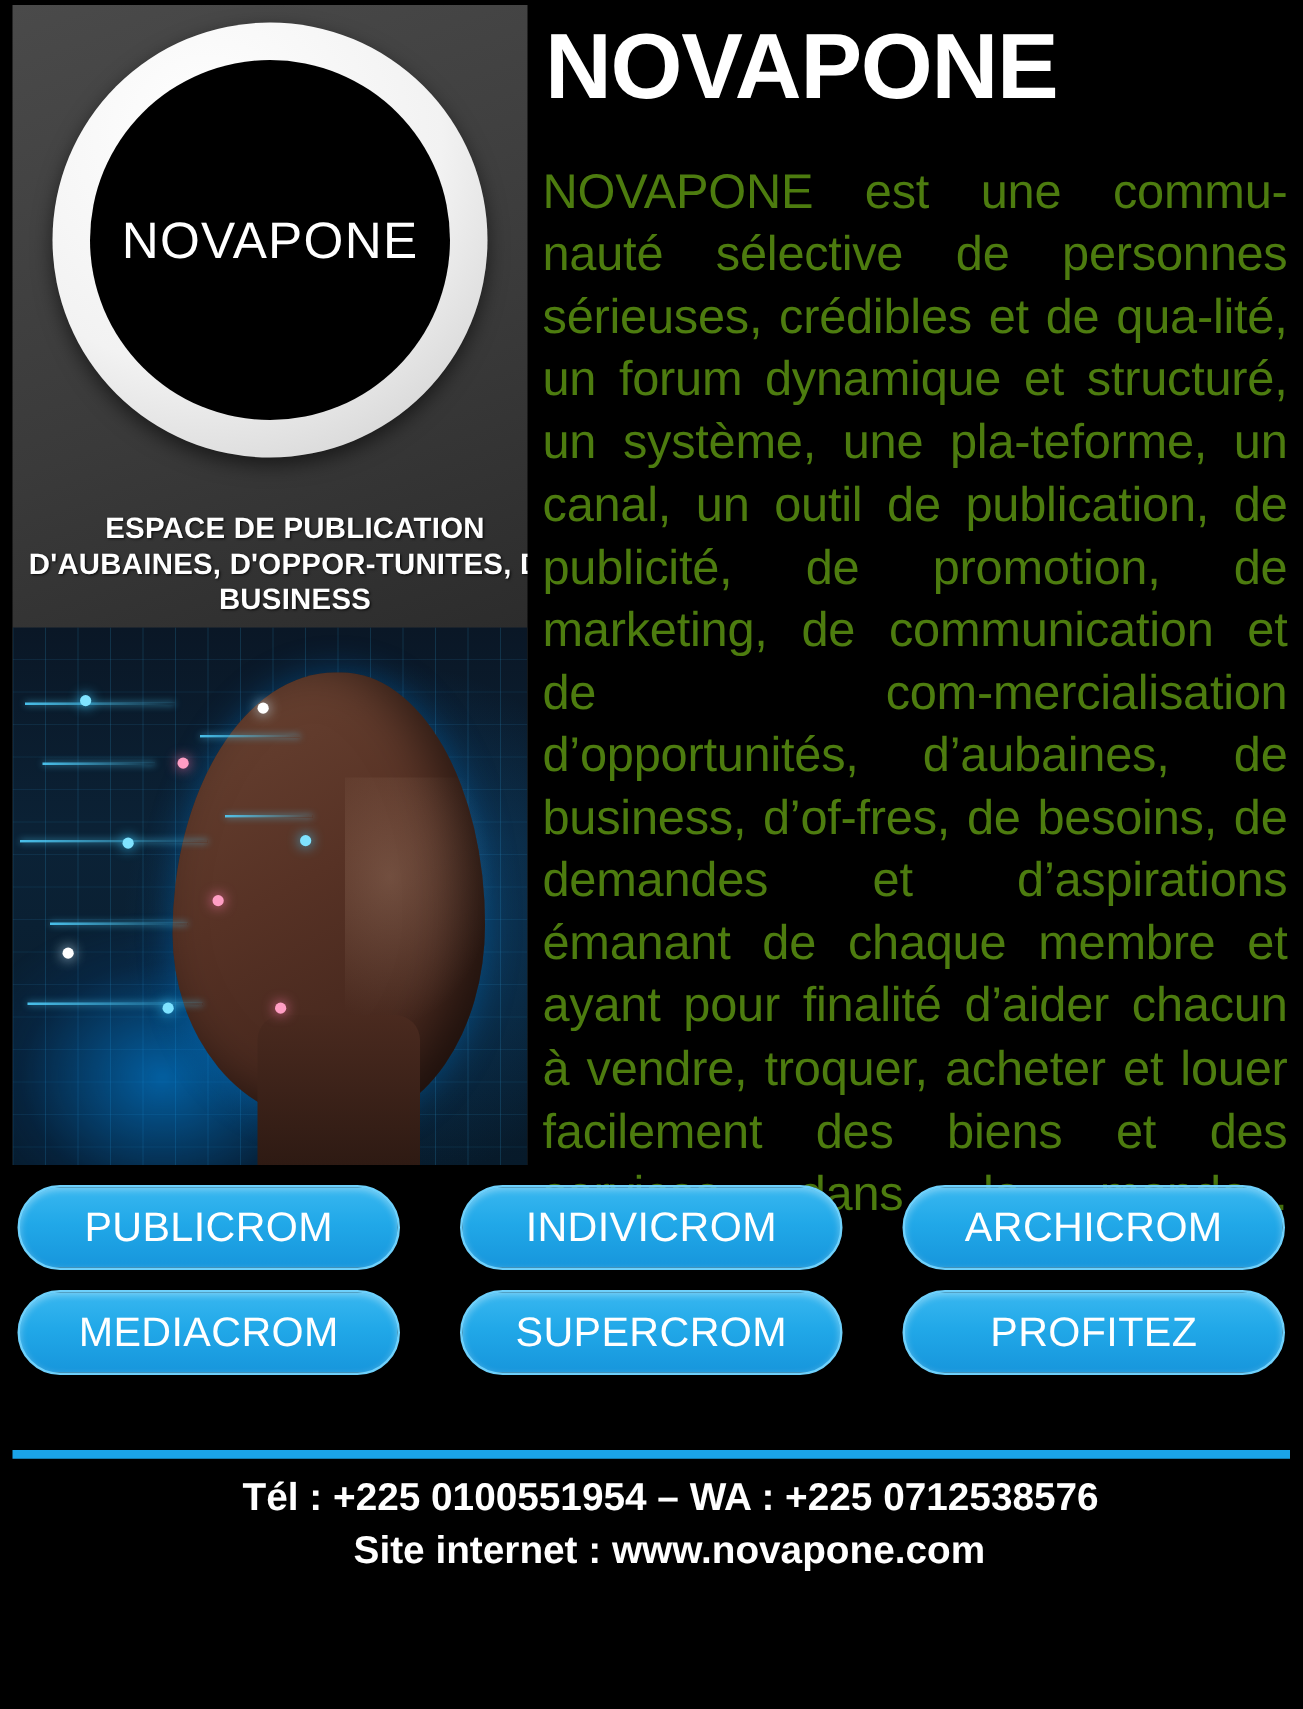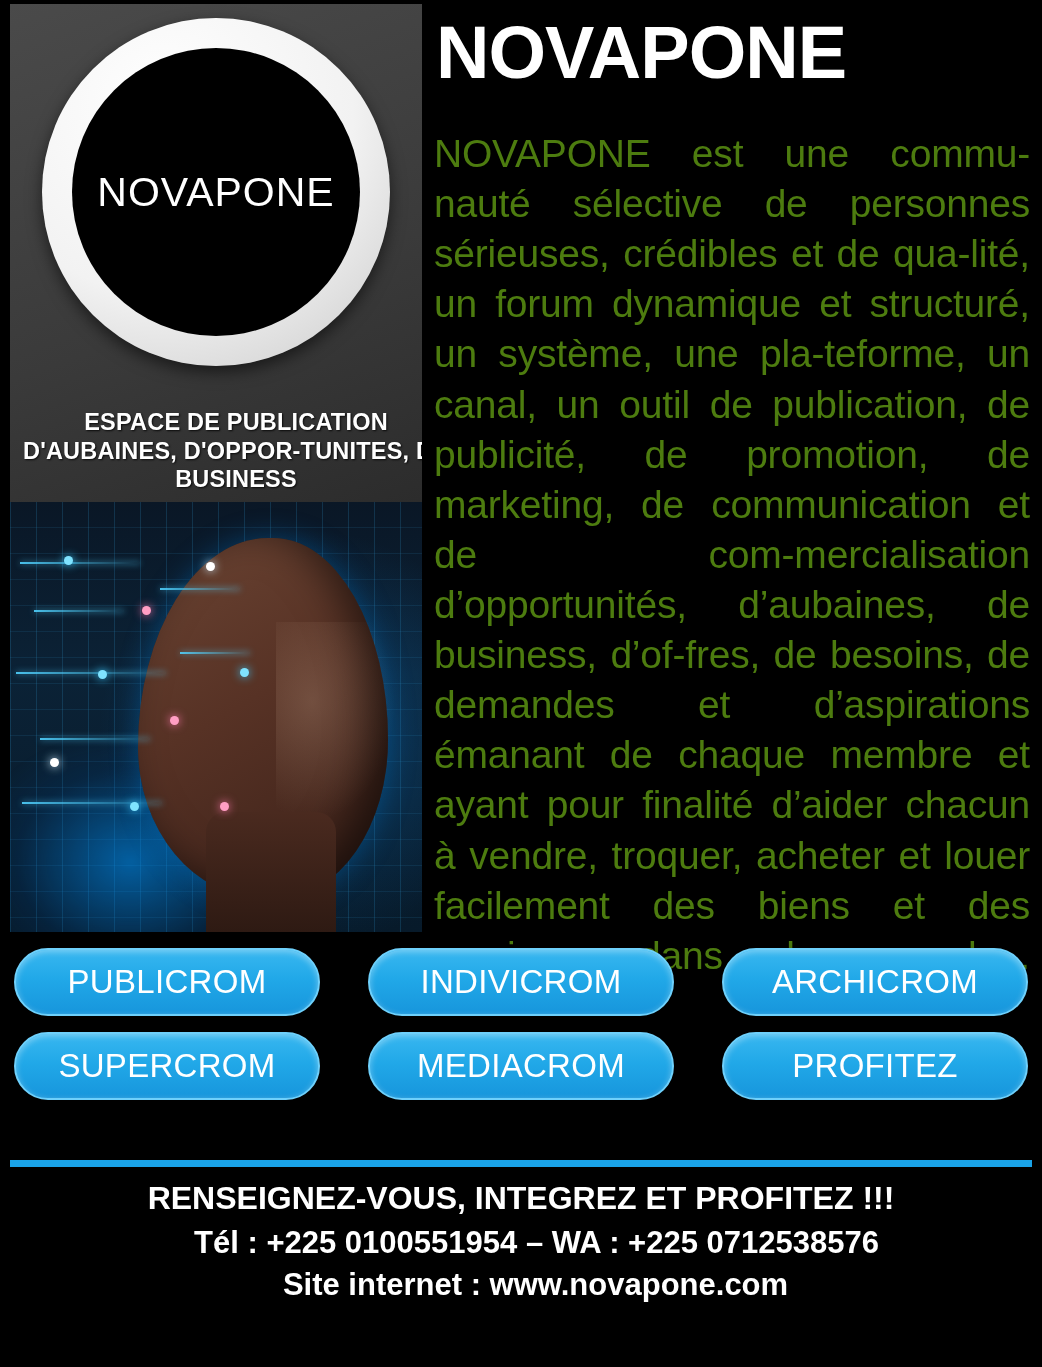--- a/index.html
+++ b/index.html
@@ -293,27 +293,26 @@
     <p class="brand-body">NOVAPONE est une commu-nauté sélective de personnes sérieuses, crédibles et de qua-lité, un forum dynamique et structuré, un système, une pla-teforme, un canal, un outil de publication, de publicité, de promotion, de marketing, de communication et de com-mercialisation d’opportunités, d’aubaines, de business, d’of-fres, de besoins, de demandes et d’aspirations émanant de chaque membre et ayant pour finalité d’aider chacun à vendre, troquer, acheter et louer facilement des biens et des services dans le monde...</p>
   </div>
 
   <div class="pills">
     <div class="pill-row">
       <div class="pill">PUBLICROM</div>
       <div class="pill">INDIVICROM</div>
       <div class="pill">ARCHICROM</div>
     </div>
     <div class="pill-row">
+      <div class="pill">MEDIACROM</div>
       <div class="pill">SUPERCROM</div>
-      <div class="pill">MEDIACROM</div>
       <div class="pill">PROFITEZ</div>
     </div>
   </div>
 
   <div class="divider"></div>
 
   <div class="footer">
-    <div class="line1">RENSEIGNEZ-VOUS, INTEGREZ ET PROFITEZ !!!</div>
     <div class="line2">Tél : +225 0100551954 – WA : +225 0712538576</div>
     <div class="line3">Site internet : www.novapone.com</div>
   </div>
 
 </div>
 
 </body></html>

